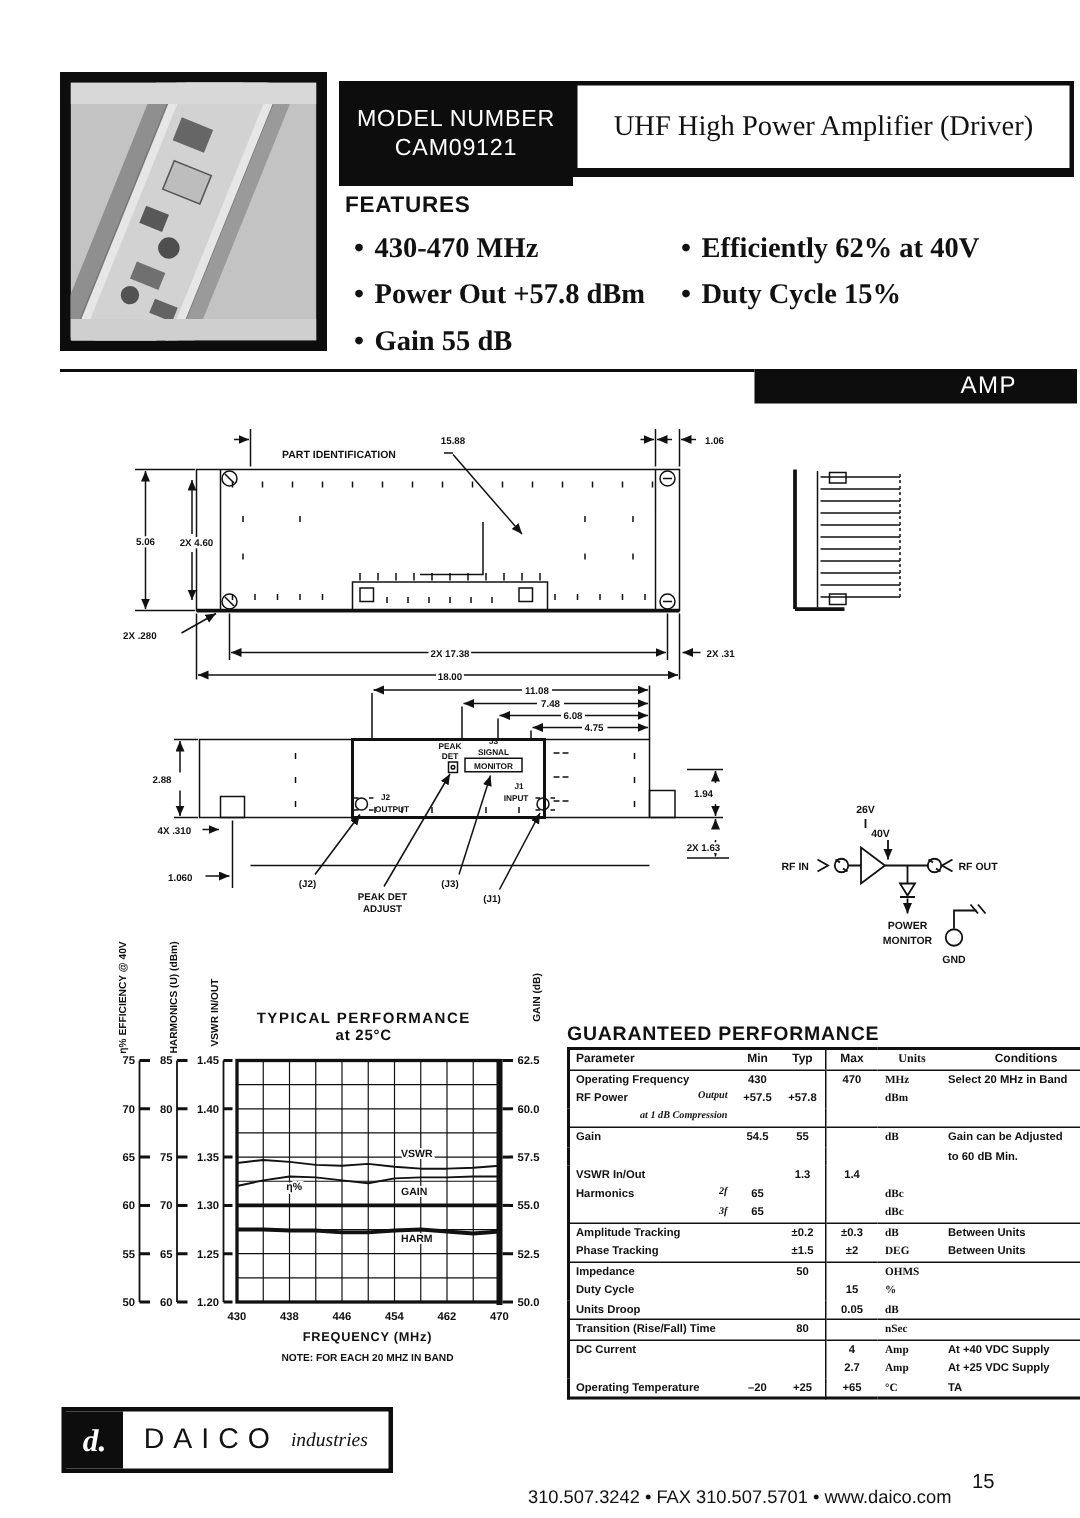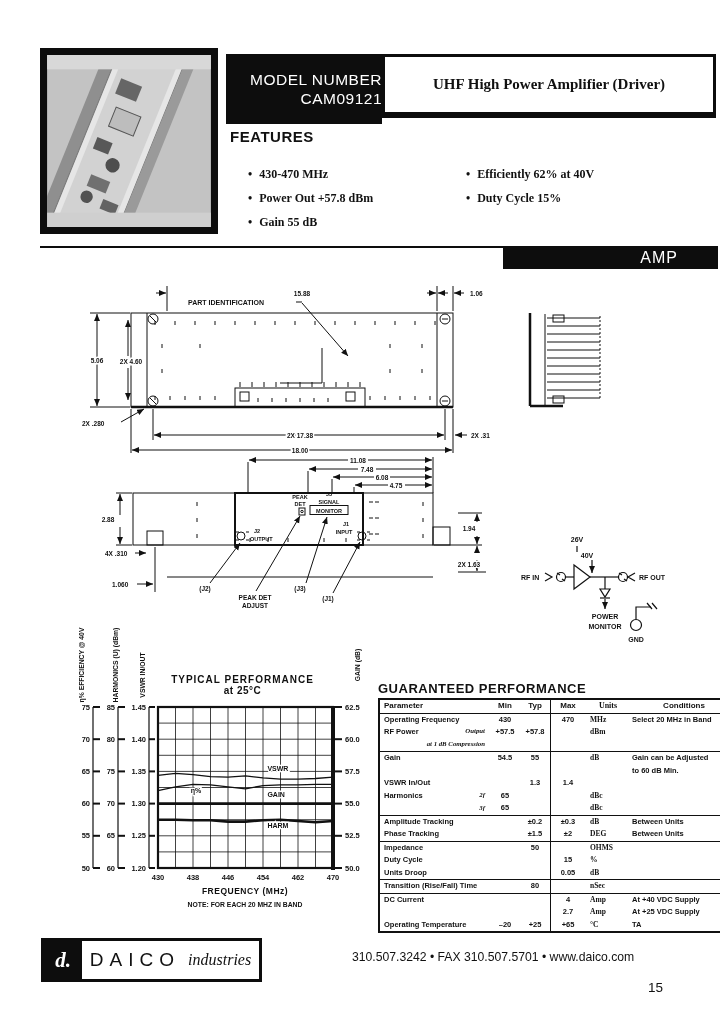--- a/index.html
+++ b/index.html
@@ -1,25 +1,25 @@
 <!DOCTYPE html>
 <html><head>
 <meta charset="utf-8">
 <style>
   html,body{margin:0;padding:0;background:#fdfdfd;}
   .page{position:relative;width:720px;height:1012px;background:#fff;font-family:"Liberation Sans",sans-serif;color:#111;overflow:hidden;}
   .abs{position:absolute;}
   
   .photo-frame{left:40px;top:48px;width:178px;height:186px;background:#0d0d0d;padding:7px;box-sizing:border-box;}
   .photo-frame svg{width:100%;height:100%;display:block;}
-  .model-box{left:226px;top:54px;width:156px;height:70px;background:#0d0d0d;color:#fff;display:flex;flex-direction:column;align-items:flex-end;justify-content:center;line-height:1.25;font-size:15.5px;letter-spacing:.5px;}
+  .model-box{left:226px;top:54px;width:156px;height:70px;background:#0d0d0d;color:#fff;display:flex;flex-direction:column;align-items:center;justify-content:center;line-height:1.25;font-size:15.5px;letter-spacing:.5px;}
   .title-box{left:382px;top:54px;width:334px;height:64px;box-sizing:border-box;border:3px solid #0d0d0d;border-bottom-width:6px;display:flex;align-items:center;justify-content:center;}
-  .title-box span{font-family:"Liberation Serif",serif;font-weight:700;font-size:15px;}
+  .title-box span{font-family:"Liberation Serif",serif;font-weight:400;font-size:19px;}
   .features-title{left:212px;top:128px;font-size:15px;font-weight:600;letter-spacing:.5px;margin-left:18px;}
-  ul.features{list-style:none;margin:12px;padding:0;font-family:"Liberation Serif",serif;font-weight:700;font-size:12px;}
+  ul.features{list-style:none;margin:0;padding:0;font-family:"Liberation Serif",serif;font-weight:700;font-size:19px;}
   ul.features li{margin-bottom:9px;}
   ul.features li::before{content:"•";margin-right:7px;}
   #features-left{left:236px;top:155px;}
   #features-right{left:454px;top:155px;}
   .rule{left:40px;top:246px;width:463px;height:2px;background:#0d0d0d;}
   .amp-badge{left:503px;top:246px;width:215px;height:23px;background:#0d0d0d;color:#fff;display:flex;align-items:center;justify-content:flex-end;padding-right:40px;box-sizing:border-box;font-size:16px;letter-spacing:1px;}
   
   svg text{fill:#111;}
   .dim{font-size:6.5px;font-weight:700;}
   .dim2{font-size:7px;font-weight:700;}
@@ -46,22 +46,22 @@
   .gp .c-units{width:36px;text-align:left;padding-left:5px;font-weight:600;font-family:Liberation Serif, serif;}
   .gp .c-cond{width:104px;text-align:left;padding-left:4px;font-weight:600;}
   .gp th.c-units,.gp th.c-cond{text-align:center;}
   .gp tr.sep td{border-top:1.5px solid #111;}
   .gp em{font-family:"Liberation Serif",serif;font-style:italic;font-weight:600;font-size:6.8px;float:right;padding-right:3px;}
   
   .logo-box{left:41px;top:938px;width:221px;height:44px;box-sizing:border-box;border:3px solid #0d0d0d;display:flex;align-items:stretch;background:#fff;}
   .logo-mark{width:38px;background:#0d0d0d;color:#fff;display:flex;align-items:center;justify-content:center;font-family:"Liberation Serif",serif;font-style:italic;font-weight:700;font-size:21px;}
   .logo-text{flex:1;display:flex;align-items:center;justify-content:center;gap:8px;}
   .brand{font-size:19px;letter-spacing:6px;}
-  .brand-sub{font-family:"Liberation Serif",serif;font-style:italic;font-size:16px;}
-  .contact{left:352px;top:950px;font-size:12.2px;}
+  .brand-sub{font-family:"Liberation Serif",serif;font-style:italic;font-size:13px;}
+  .contact{left:352px;top:991px;font-size:12.2px;}
   .page-num{left:648px;top:980px;font-size:13.5px;}
 </style>
 </head>
 <body>
 
 <div class="page">
 
   <div class="abs photo-frame">
     <svg viewBox="0 0 160 168">
       <rect x="0" y="0" width="160" height="168" fill="#c3c3c3"></rect>

